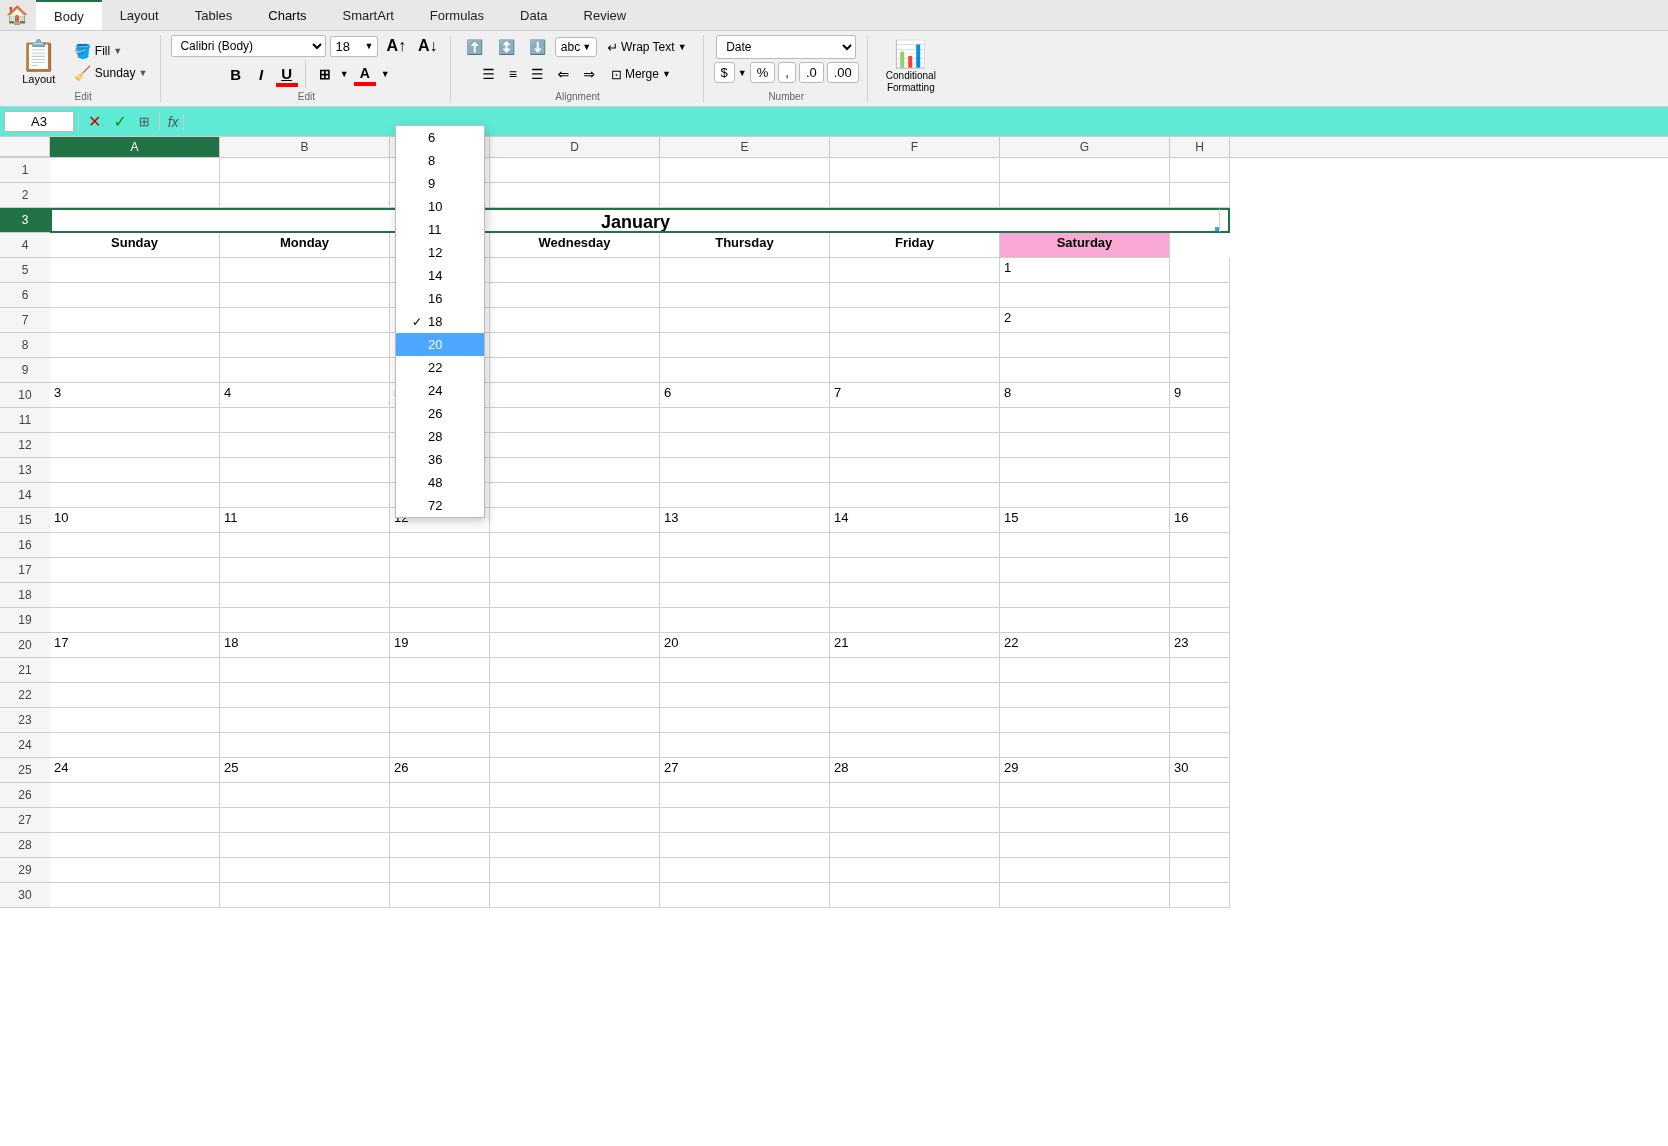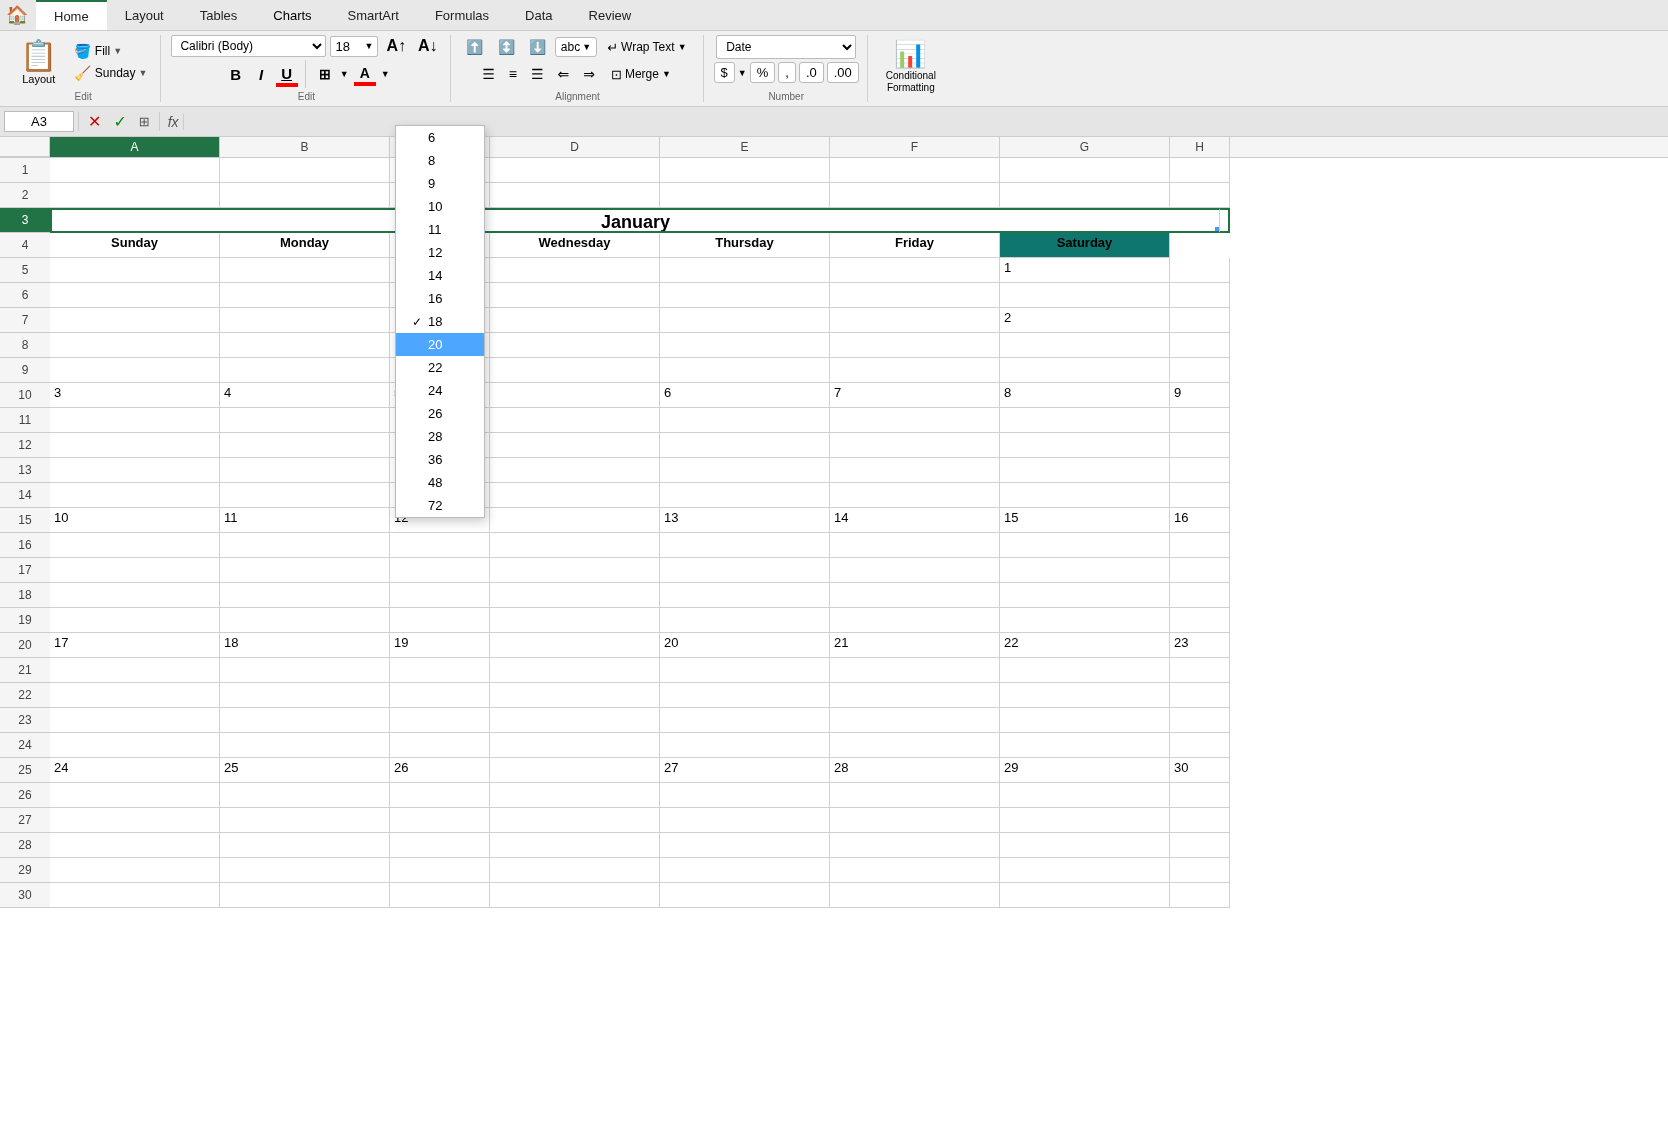--- a/index.html
+++ b/index.html
@@ -54,21 +54,21 @@
     .number-group { display: flex; flex-direction: column; gap: 3px; min-width: 120px; }
     .number-select { font-size: 12px; padding: 3px 5px; border: 1px solid #bbb; border-radius: 2px; background: #fff; width: 140px; }
     .number-row2 { display: flex; align-items: center; gap: 3px; }
     .num-btn { cursor: pointer; padding: 2px 6px; border-radius: 3px; border: 1px solid #bbb; background: #fff; font-size: 13px; }
 
     
     .cond-btn { display: flex; flex-direction: column; align-items: center; cursor: pointer; padding: 4px 8px; border-radius: 3px; }
     .cond-label { font-size: 10px; text-align: center; line-height: 1.2; }
 
     
-    .formula-bar { display: flex; align-items: center; border-bottom: 1px solid #ccc; background: #e5e5e5; padding: 2px 4px; gap: 4px; height: 30px; }
+    .formula-bar { display: flex; align-items: center; border-bottom: 1px solid #ccc; background: #5eead4; padding: 2px 4px; gap: 4px; height: 30px; }
     .cell-ref { width: 70px; font-size: 13px; border: 1px solid #bbb; padding: 2px 5px; text-align: center; }
     .formula-cancel { color: #c00; font-size: 16px; cursor: pointer; padding: 0 3px; }
     .formula-confirm { color: #080; font-size: 16px; cursor: pointer; padding: 0 3px; }
     .formula-input-btn { color: #555; font-size: 13px; cursor: pointer; padding: 0 3px; }
     .formula-fx { color: #555; font-size: 14px; font-style: italic; padding: 0 4px; border-right: 1px solid #ccc; }
     .formula-content { flex: 1; font-size: 13px; padding: 2px 5px; }
 
     
     .spreadsheet-container { position: relative; overflow: hidden; }
     .col-headers { display: flex; background: #f5f5f5; border-bottom: 1px solid #ccc; }
@@ -86,21 +86,21 @@
     .checkmark { width: 16px; font-size: 12px; }
   </style>
 </head>
 <body>
 
 <div class="ribbon" data-name="ribbon">
   <div class="ribbon-tabs" data-name="ribbon-tabs">
     <div style="width:36px; display:flex; align-items:center; justify-content:center; padding:4px;">
       <span data-name="home-icon" style="font-size:18px;">🏠</span>
     </div>
-    <button class="ribbon-tab active" data-name="tab-home">Home</button>
+    <button class="ribbon-tab active" data-name="tab-home">Body</button>
     <button class="ribbon-tab" data-name="tab-layout">Layout</button>
     <button class="ribbon-tab" data-name="tab-tables">Tables</button>
     <button class="ribbon-tab" data-name="tab-charts" style="color:#000;">Charts</button>
     <button class="ribbon-tab" data-name="tab-smartart">SmartArt</button>
     <button class="ribbon-tab" data-name="tab-formulas">Formulas</button>
     <button class="ribbon-tab" data-name="tab-data">Data</button>
     <button class="ribbon-tab" data-name="tab-review">Review</button>
   </div>
 
   <div class="ribbon-content" data-name="ribbon-content">
@@ -284,21 +284,21 @@
           <div data-name="cell-3-right-border" style="width: 10px; min-width: 10px; height: 25px; border-right: 2px solid rgb(33, 115, 70); border-top: 2px solid rgb(33, 115, 70); border-bottom: 2px solid rgb(33, 115, 70);"></div>
         </div>
         <div data-name="grid-row-4" style="display: flex;">
           <div class="row-header" data-name="row-header-4" style="height: 25px; min-height: 25px; width: 50px; min-width: 50px;">4</div>
           <div class="cell" data-name="cell-4-0" style="width: 170px; min-width: 170px; height: 14px; min-height: 25px; font-weight: bold; text-align: center; background: rgb(255, 255, 255);">Sunday</div>
           <div class="cell" data-name="cell-4-1" style="width: 170px; min-width: 170px; height: 25px; min-height: 25px; font-weight: bold; text-align: center; background: rgb(255, 255, 255);">Monday</div>
           <div class="cell" data-name="cell-4-2" style="width: 100px; min-width: 100px; height: 25px; min-height: 25px; font-weight: bold; text-align: center; background: rgb(255, 255, 255);">Tuesday</div>
           <div class="cell" data-name="cell-4-3" style="width: 170px; min-width: 170px; height: 25px; min-height: 25px; font-weight: bold; text-align: center; background: rgb(255, 255, 255);">Wednesday</div>
           <div class="cell" data-name="cell-4-4" style="width: 170px; min-width: 170px; height: 25px; min-height: 25px; font-weight: bold; text-align: center; background: rgb(255, 255, 255);">Thursday</div>
           <div class="cell" data-name="cell-4-5" style="width: 170px; min-width: 170px; height: 25px; min-height: 25px; font-weight: bold; text-align: center; background: rgb(255, 255, 255);">Friday</div>
-          <div class="cell" data-name="cell-4-6" style="width: 170px; min-width: 170px; height: 25px; min-height: 25px; font-weight: bold; text-align: center; background: #0f766e;">Saturday</div>
+          <div class="cell" data-name="cell-4-6" style="width: 170px; min-width: 170px; height: 25px; min-height: 25px; font-weight: bold; text-align: center; background: #f9a8d4;">Saturday</div>
         </div>
         <div data-name="grid-row-5" style="display: flex;">
           <div class="row-header" data-name="row-header-5" style="height: 25px; min-height: 25px; width: 50px; min-width: 50px;">5</div>
           <div class="cell" data-name="cell-5-0" style="width: 170px; min-width: 170px; height: 25px; min-height: 25px;"></div>
           <div class="cell" data-name="cell-5-1" style="width: 170px; min-width: 170px; height: 25px; min-height: 25px;"></div>
           <div class="cell" data-name="cell-5-2" style="width: 100px; min-width: 100px; height: 25px; min-height: 25px;"></div>
           <div class="cell" data-name="cell-5-3" style="width: 170px; min-width: 170px; height: 25px; min-height: 25px;"></div>
           <div class="cell" data-name="cell-5-4" style="width: 170px; min-width: 170px; height: 25px; min-height: 25px;"></div>
           <div class="cell" data-name="cell-5-5" style="width: 170px; min-width: 170px; height: 25px; min-height: 25px;"></div>
           <div class="cell" data-name="cell-5-6" style="width: 170px; min-width: 170px; height: 25px; min-height: 25px;">1</div>

